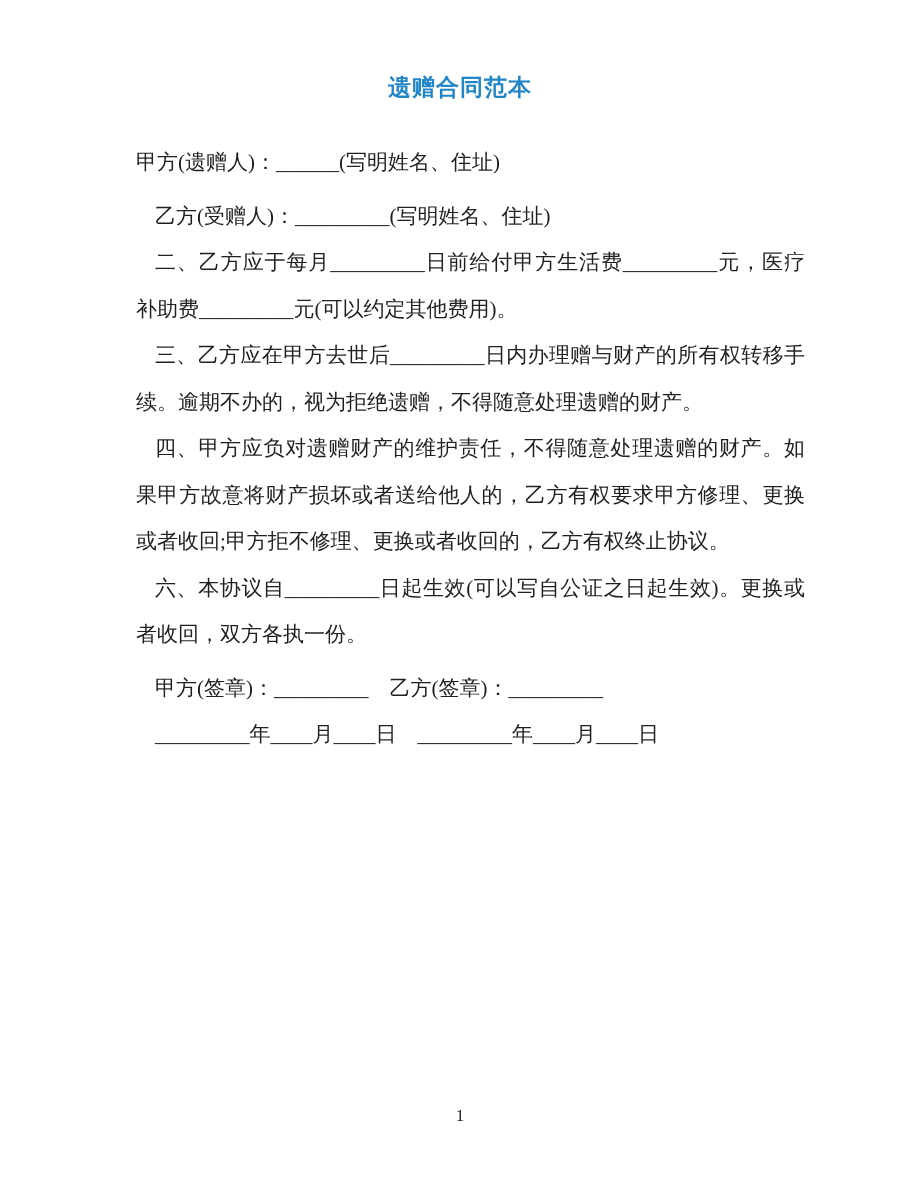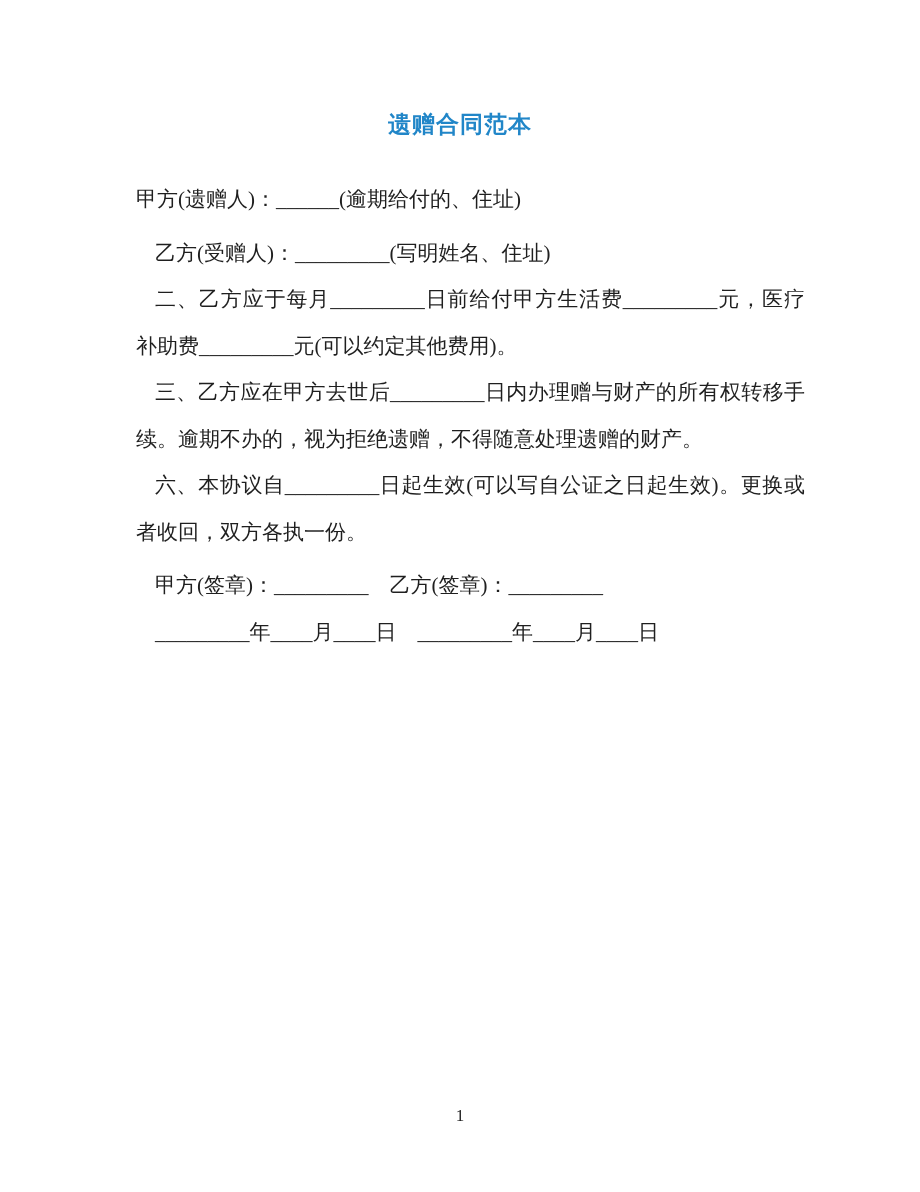--- a/index.html
+++ b/index.html
@@ -10,21 +10,21 @@
   .page {
     position: relative;
     width: 920px;
     height: 1192px;
     background: #ffffff;
     overflow: hidden;
     font-family: "Liberation Serif", serif;
   }
   .doc-title {
     margin: 0;
-    padding-top: 110px;
+    padding-top: 73px;
     text-align: center;
     font-size: 23px;
     line-height: 30px;
     font-weight: bold;
     letter-spacing: 1px;
   }
   .content {
     margin: 36px 115px 0 136px;
     color: #1f1f1f;
   }
@@ -57,24 +57,25 @@
   }
 </style>
 </head>
 <body>
 
 <div class="page">
 
   <h1 class="doc-title" style="color: rgb(33, 134, 200);">遗赠合同范本</h1>
 
   <div class="content">
-    <p>甲方(遗赠人)：______(逾期给付的、住址)</p>
+    <p>甲方(遗赠人)：______(写明姓名、住址)</p>
     <p class="indent gap-sm">乙方(受赠人)：_________(写明姓名、住址)</p>
     <p class="indent">二、乙方应于每月_________日前给付甲方生活费_________元，医疗补助费_________元(可以约定其他费用)。</p>
     <p class="indent">三、乙方应在甲方去世后_________日内办理赠与财产的所有权转移手续。逾期不办的，视为拒绝遗赠，不得随意处理遗赠的财产。</p>
+    <p class="indent">四、甲方应负对遗赠财产的维护责任，不得随意处理遗赠的财产。如果甲方故意将财产损坏或者送给他人的，乙方有权要求甲方修理、更换或者收回;甲方拒不修理、更换或者收回的，乙方有权终止协议。</p>
     <p class="indent">六、本协议自_________日起生效(可以写自公证之日起生效)。更换或者收回，双方各执一份。</p>
     <p class="indent gap-sm no-justify">甲方(签章)：_________　乙方(签章)：_________</p>
     <p class="indent no-justify">_________年____月____日　_________年____月____日</p>
   </div>
 
   <div class="page-number">1</div>
 
 </div>
 
 </body></html>

